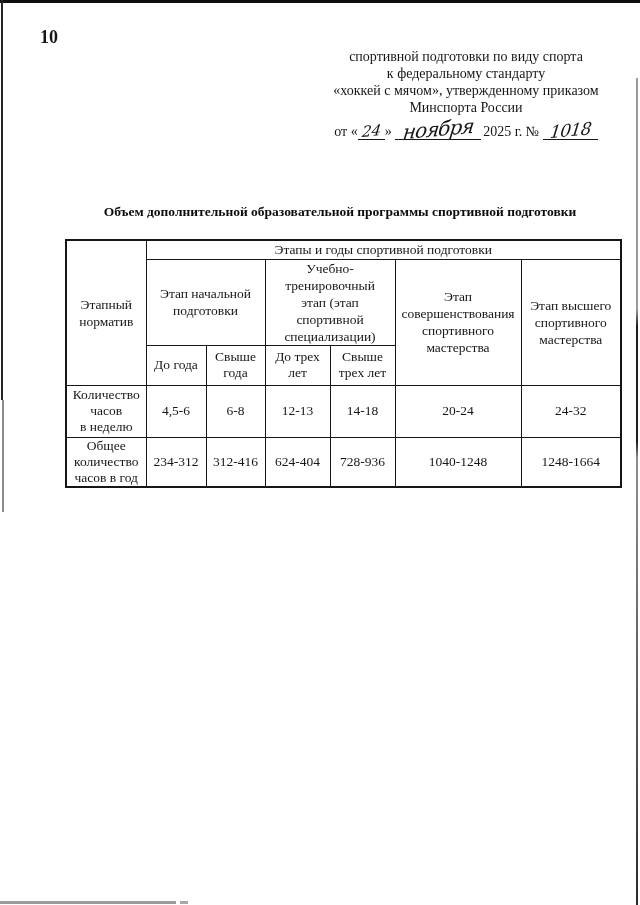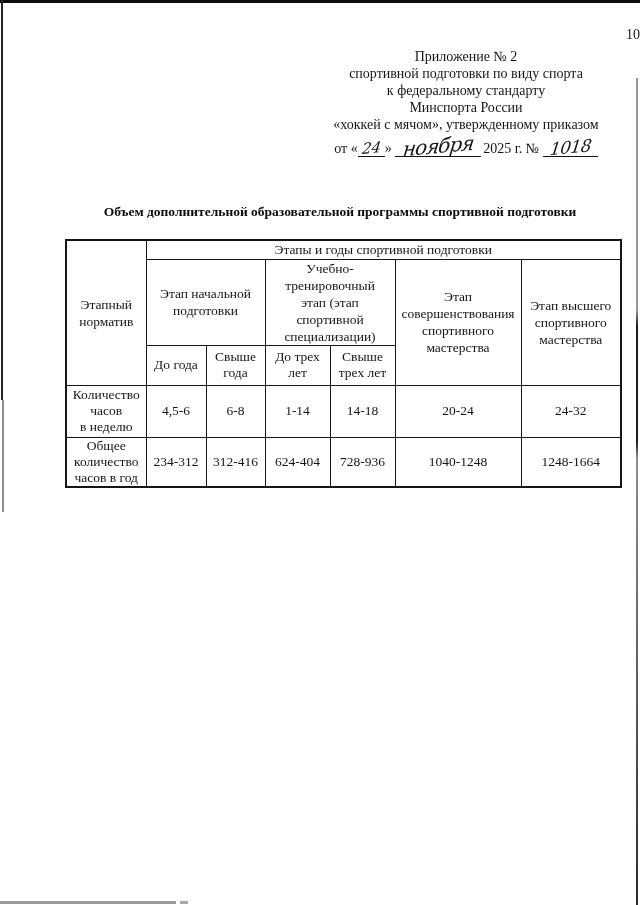--- a/index.html
+++ b/index.html
@@ -10,21 +10,21 @@
   
   .edge-top{position:absolute;left:0;top:0;width:640px;height:3px;background:#0e0e0e;}
   .edge-left-dark{position:absolute;left:1px;top:0;width:2px;height:400px;background:#242424;}
   .edge-left-gray{position:absolute;left:2px;top:400px;width:2px;height:112px;background:#8d8d8d;}
   .edge-right{position:absolute;left:636px;top:78px;width:2px;height:827px;
     background:linear-gradient(#9a9a9a 0%,#9a9a9a 28%,#1f1f1f 30%,#1f1f1f 44%,#8f8f8f 46%,#5a5a5a 75%,#2a2a2a 100%);}
   .edge-bottom{position:absolute;left:0;top:901px;width:176px;height:3px;background:#9b9b9b;}
   .edge-bottom-dash{position:absolute;left:180px;top:901px;width:8px;height:3px;background:#a8a8a8;}
 
   
-  .page-number{position:absolute;top:27px;left:40px;width:600px;text-align:right;font-size:14px;}
+  .page-number{position:absolute;top:27px;left:40px;width:600px;text-align:left;font-size:18px;font-weight:bold;}
 
   
   .header-block{position:absolute;top:48px;left:322px;width:288px;text-align:center;
     font-size:14px;line-height:17px;}
   .date-line{margin-top:3px;white-space:nowrap;font-size:14px;}
   .blank{display:inline-block;border-bottom:1.5px solid #161616;text-align:center;vertical-align:baseline;line-height:1;}
   .blank-day{width:27px;}
   .blank-month{width:86px;margin-right:2px;}
   .blank-num{width:55px;}
   .hw{font-style:italic;font-family:"DejaVu Serif",serif;display:inline-block;
@@ -52,25 +52,24 @@
 <div class="edge-top"></div>
 <div class="edge-left-dark"></div>
 <div class="edge-left-gray"></div>
 <div class="edge-right"></div>
 <div class="edge-bottom"></div>
 <div class="edge-bottom-dash"></div>
 
 <div class="page-number">10</div>
 
 <div class="header-block">
-  <div>Приложение № 2</div>
   <div>спортивной подготовки по виду спорта</div>
   <div>к федеральному стандарту</div>
+  <div>«хоккей с мячом», утвержденному приказом</div>
   <div>Минспорта России</div>
-  <div>«хоккей с мячом», утвержденному приказом</div>
   <div class="date-line"><span>от «</span><span class="blank blank-day"><span class="hw hw-day">24</span></span><span>»</span> <span class="blank blank-month"><span class="hw hw-month">ноября</span></span><span>2025 г. №</span> <span class="blank blank-num"><span class="hw hw-num">1018</span></span></div>
 </div>
 
 <div class="doc-title">Объем дополнительной образовательной программы спортивной подготовки</div>
 
 <table class="tbl">
   <colgroup>
     <col style="width:80px">
       <col style="width:60px">
       <col style="width:59px">
@@ -109,21 +108,21 @@
 лет</td>
       <td>Свыше
 трех лет</td>
     </tr>
     <tr class="r4">
       <td>Количество
 часов
 в неделю</td>
       <td>4,5-6</td>
       <td>6-8</td>
-      <td>1-14</td>
+      <td>12-13</td>
       <td>14-18</td>
       <td>20-24</td>
       <td>24-32</td>
     </tr>
     <tr class="r5">
       <td>Общее
 количество
 часов в год</td>
       <td>234-312</td>
       <td>312-416</td>

